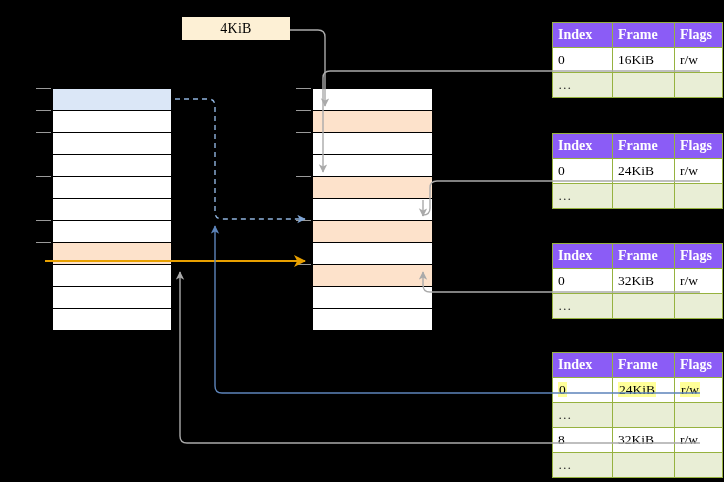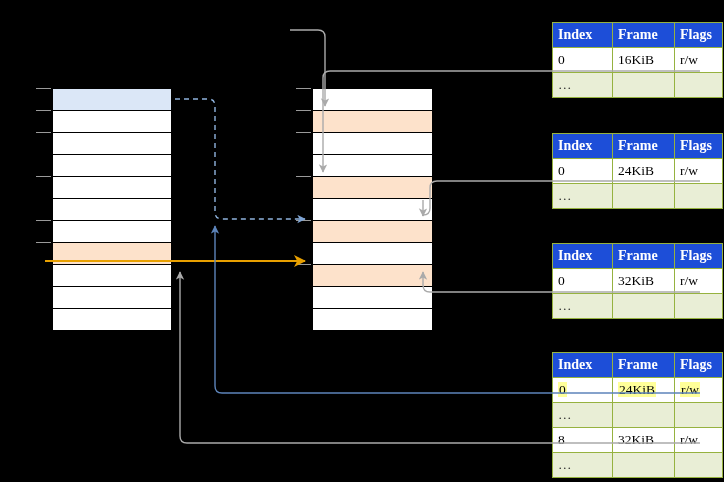--- a/index.html
+++ b/index.html
@@ -32,21 +32,21 @@
   
   .ptable{
     position:absolute;
     border-collapse:collapse;
     table-layout:fixed;
     background:#fff;
     font-size:13.5px;
     color:#000;
   }
   .ptable th{
-    background:#1d4ed8;
+    background:#8b5cf6;
     color:#fff;
     font-weight:bold;
     text-align:left;
     padding:2px 5px;
     border:1px solid #96b23f;
     font-size:14px;
     height:20px;
     line-height:20px;
   }
   .ptable td{
@@ -60,20 +60,23 @@
   .ptable td.ellips{background:#e9eed6;color:#333;letter-spacing:1.5px;}
   .hl{background:#ffff99;padding:0 1px;}
   
   svg.overlay{position:absolute;left:0;top:0;width:724px;height:482px;pointer-events:none;}
 </style>
 </head>
 <body>
 
 <div id="root">
 
+  <div class="labelbox" id="label-box" style="left: 182px; top: 17px; width: 108px; height: 23px;">
+    <span>4KiB</span>
+  </div>
 
   <div class="memcol" id="virt-col" style="left: 52px; top: 88px; width: 120px; height: 242px;">
       <div class="memrow" style="top: 0px; height: 23px; background: rgb(219, 231, 247);"></div>
       <div class="memrow" style="top: 22px; height: 23px;"></div>
       <div class="memrow" style="top: 44px; height: 23px;"></div>
       <div class="memrow" style="top: 66px; height: 23px;"></div>
       <div class="memrow" style="top: 88px; height: 23px;"></div>
       <div class="memrow" style="top: 110px; height: 23px;"></div>
       <div class="memrow" style="top: 132px; height: 23px;"></div>
       <div class="memrow" style="top: 154px; height: 23px; background: rgb(253, 226, 203);"></div>

